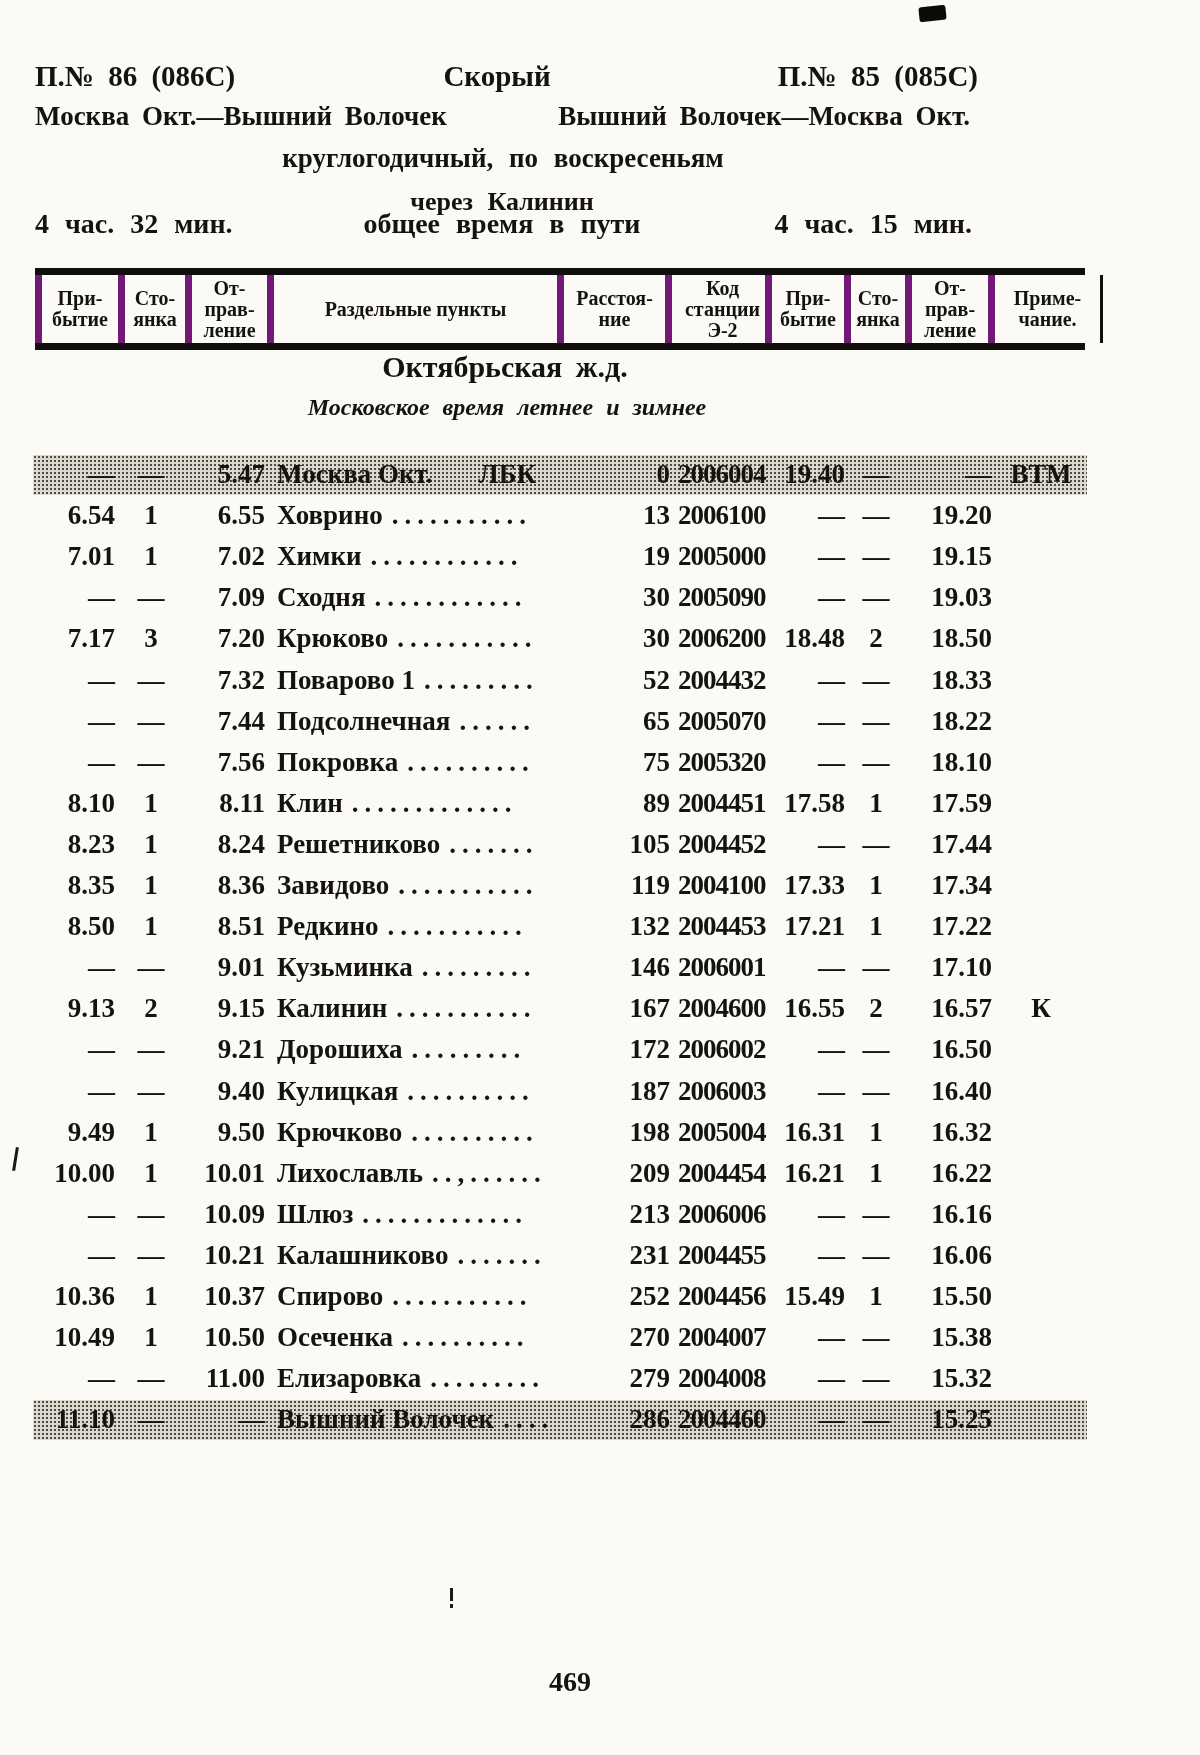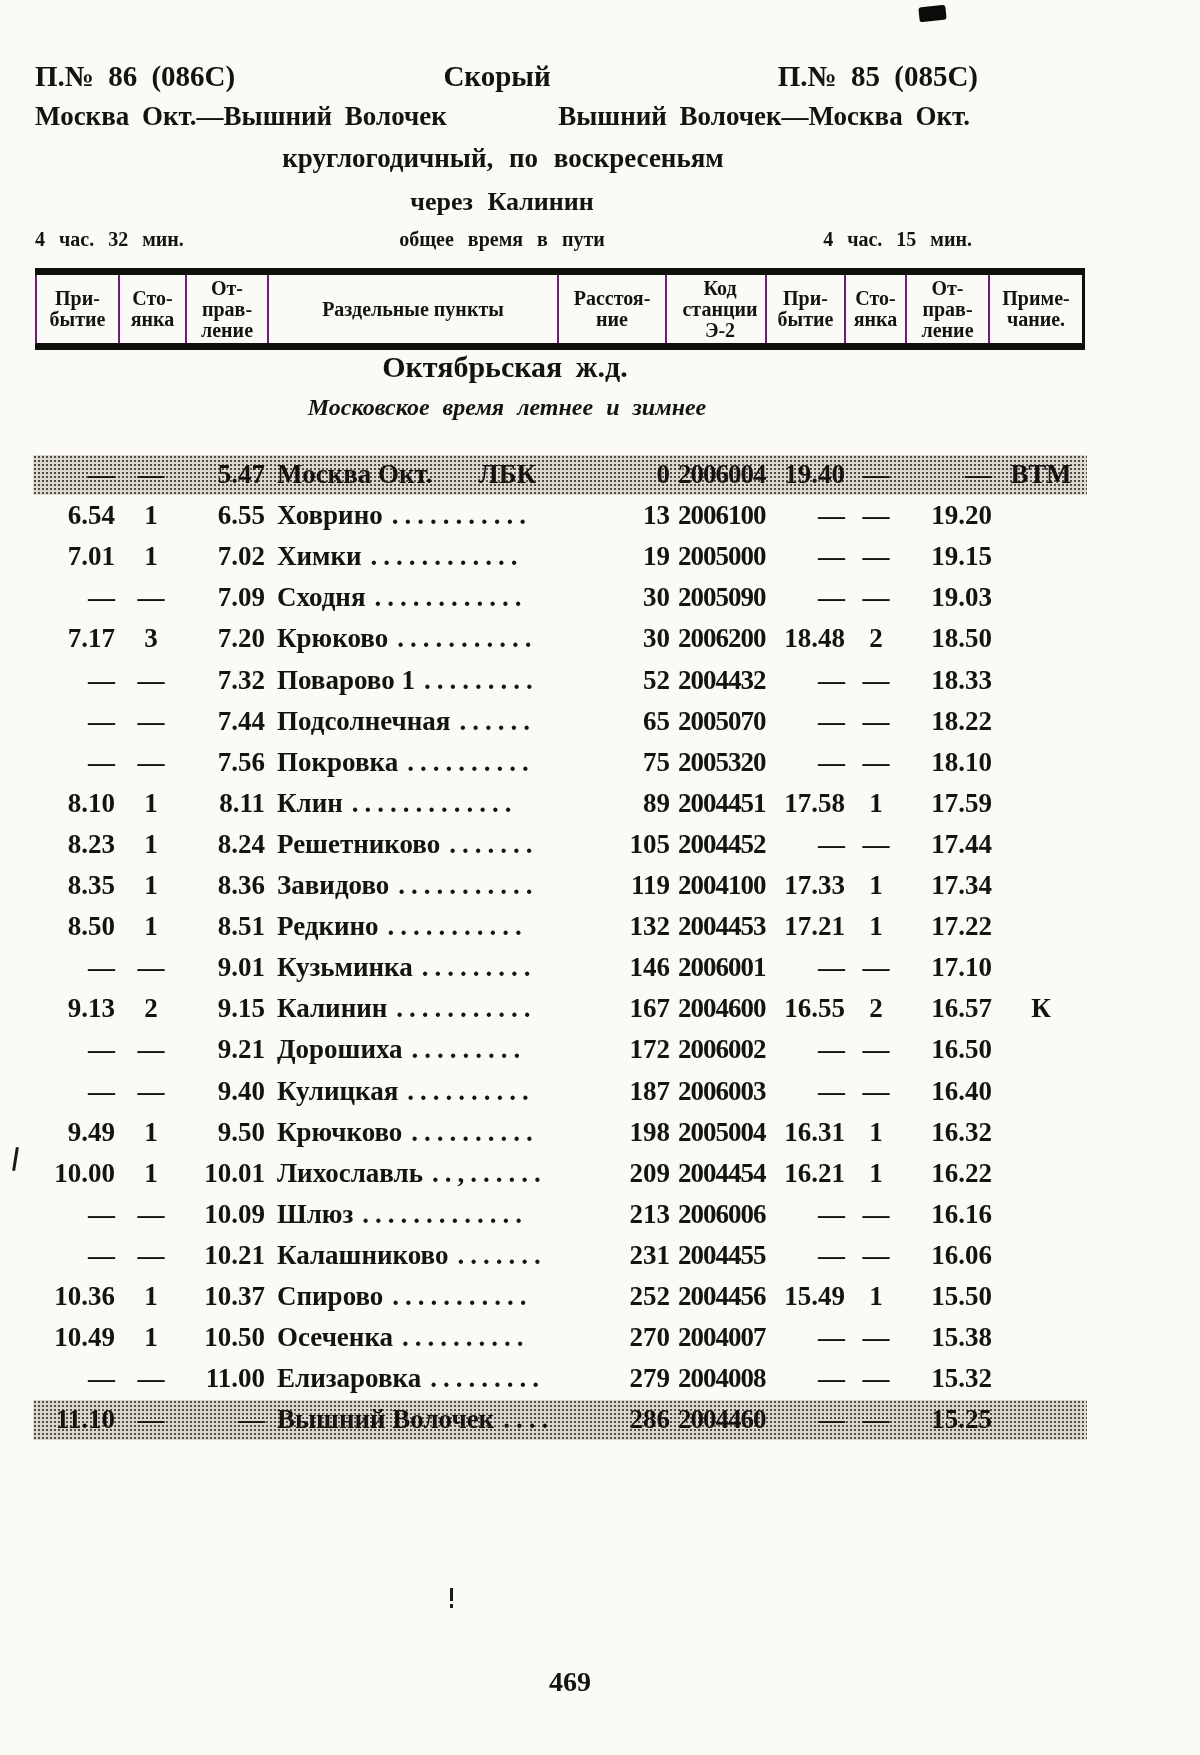--- a/index.html
+++ b/index.html
@@ -13,47 +13,47 @@
     font-weight:bold;
   }
   .abs { position:absolute; white-space:nowrap; }
   .ctr { transform:translateX(-50%); }
 
   
   .line1 { top:60px; font-size:29px; word-spacing:7px; }
   .line2 { top:101px; font-size:27px; word-spacing:6px; }
   .line3 { top:143px; font-size:27px; word-spacing:9px; }
   .line4 { top:187px; font-size:26px; word-spacing:8px; }
-  .line5 { top:228px; font-size:20px; word-spacing:9px; }
+  .line5 { top:208px; font-size:28px; word-spacing:9px; }
 
   
   #thead {
     position:absolute; left:35px; top:268px; width:1050px; height:82px;
   }
   #thead .bar { position:absolute; left:0; width:1050px; height:7px; background:#100f0d; }
   #thead .bar.top { top:0; }
   #thead .bar.bot { bottom:0; }
   #thead .hcell {
     position:absolute; top:7px; height:68px;
     display:flex; align-items:center; justify-content:center;
     font-size:20px; line-height:21px; text-align:center;
-    white-space:pre-line; border-left:2px solid #701a75;
+    white-space:pre-line; border-left:7px solid #701a75;
     box-sizing:border-box;
   }
   #thead .hcell.last { border-right:3px solid #100f0d; }
   .hc1  { left:0px;   width:83px;  }
   .hc2  { left:83px;  width:67px;  }
   .hc3  { left:150px; width:82px;  }
   .hc4  { left:232px; width:290px; }
   .hc5  { left:522px; width:108px; }
   .hc6  { left:630px; width:108px; }
   .hc7  { left:730px; width:79px;  }
   .hc8  { left:809px; width:61px;  }
   .hc9  { left:870px; width:83px;  }
-  .hc10 { left:953px; width:97px;  }
+  .hc10 { left:953px; width:115px;  }
 
   .railway  { top:350px; font-size:30px; word-spacing:6px; }
   .timenote { top:394px; font-size:24px; font-style:italic; word-spacing:7px; }
 
   
   .trow { position:absolute; left:0; width:1200px; height:41px; font-size:27px; }
   .trow span { position:absolute; top:0; line-height:41px; white-space:nowrap; z-index:1; }
   .trow.shaded::before {
     content:""; position:absolute; left:33px; top:1px; width:1054px; bottom:0;
     background-color:#dcd8d0;

